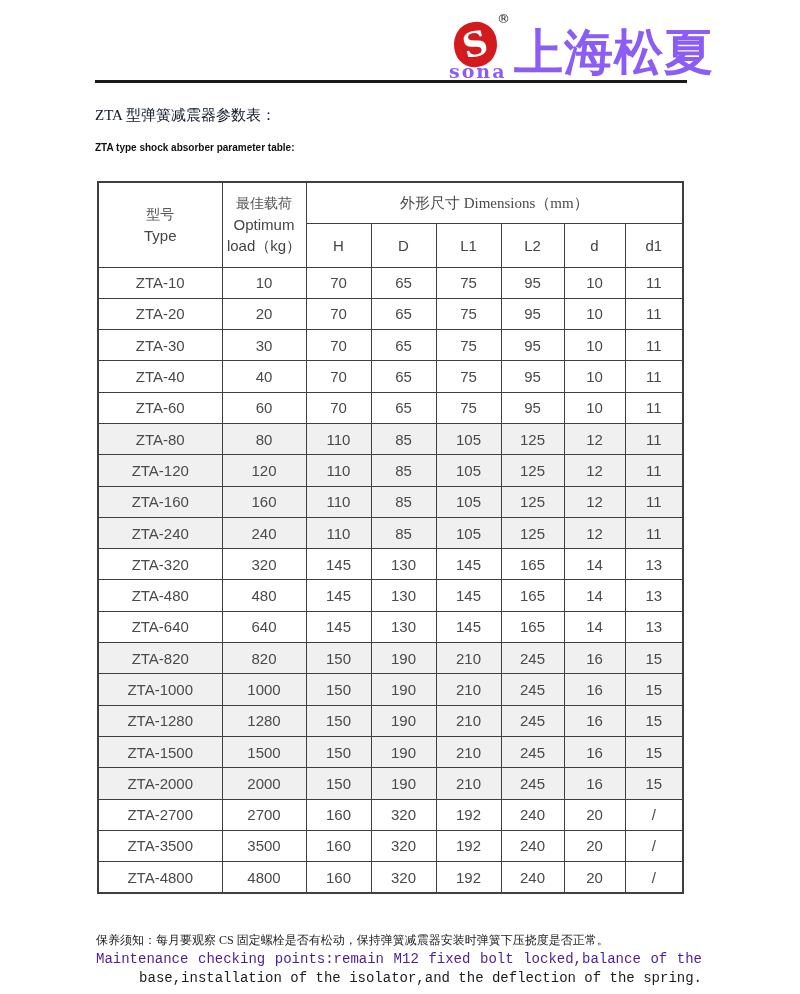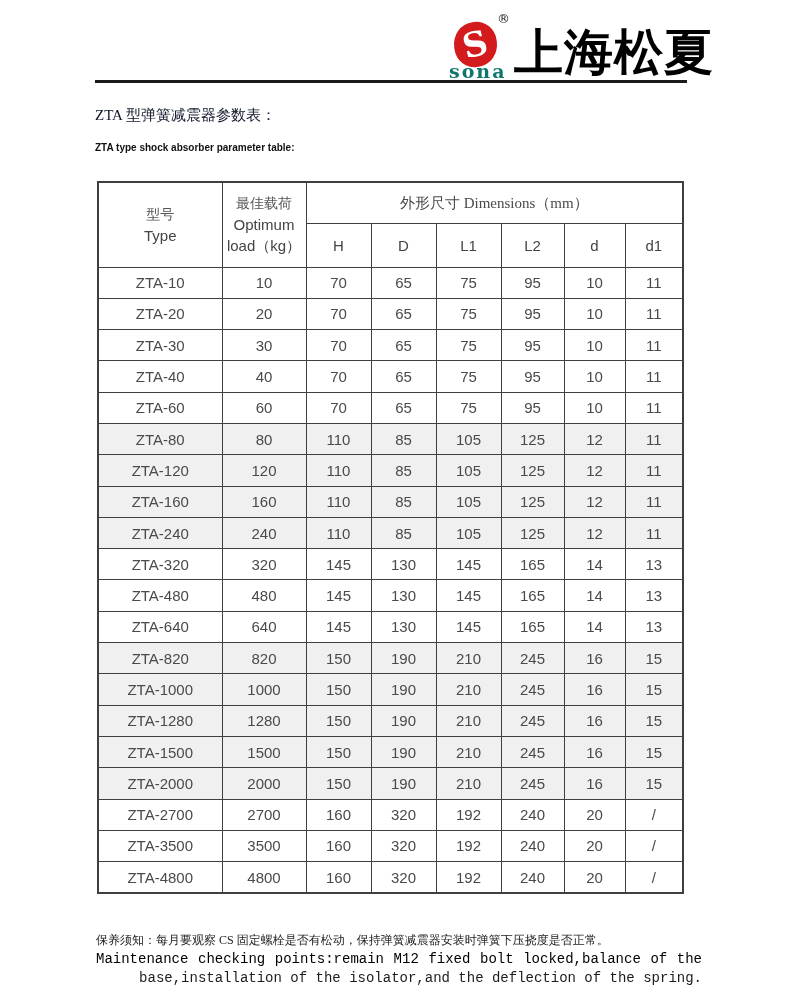--- a/index.html
+++ b/index.html
@@ -38,29 +38,29 @@
     color: #222;
     font-family: "DejaVu Sans", sans-serif;
   }
   .logo-brand {
     position: absolute;
     left: 449px; top: 60px;
     font-family: "DejaVu Serif", serif;
     font-weight: bold;
     font-size: 19px;
     letter-spacing: 2px;
-    color: #0f766e;
+    color: #8b5cf6;
   }
   .logo-company {
     position: absolute;
     left: 514px; top: 20px;
     font-size: 49px;
     font-weight: 800;
     letter-spacing: 1px;
-    color: #000000;
+    color: #8b5cf6;
     font-family: "Liberation Sans", sans-serif;
     white-space: nowrap;
   }
   .header-rule {
     position: absolute;
     left: 95px; top: 80px;
     width: 592px; height: 2.5px;
     background: #1a1a1a;
   }
 
@@ -119,21 +119,21 @@
   .footer-zh {
     font-family: "Liberation Serif", serif;
     font-size: 12px;
     color: #1c1c1c;
     line-height: 20px;
     white-space: nowrap;
   }
   .footer-en1 {
     font-family: "Liberation Mono", monospace;
     font-size: 14px;
-    color: #000000;
+    color: #4c1d95;
     line-height: 19px;
     text-align: justify;
     text-align-last: justify;
   }
   .footer-en2 {
     font-family: "Liberation Mono", monospace;
     font-size: 14px;
     color: #1c1c1c;
     line-height: 19px;
     text-align: right;

